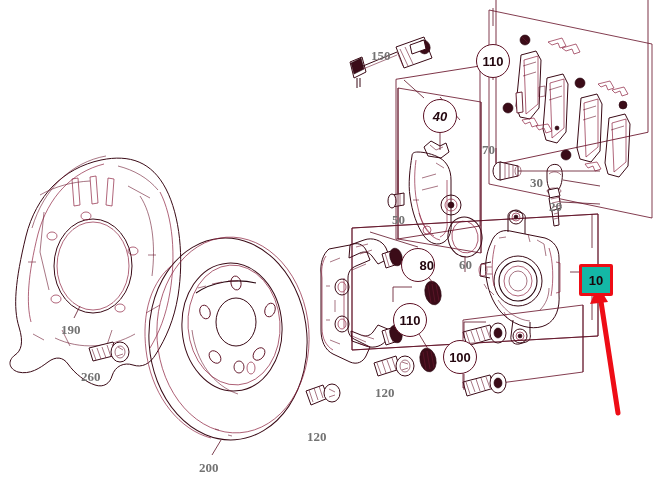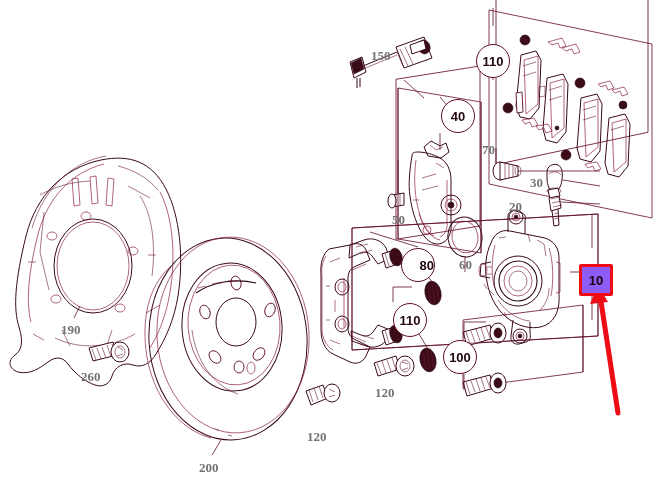--- a/index.html
+++ b/index.html
@@ -32,21 +32,21 @@
     font-size:13px;
     font-weight:700;
     display:flex;align-items:center;justify-content:center;
     box-sizing:border-box;
   }
   .hl-box{
     position:absolute;
     width:34px;height:32px;
     box-sizing:border-box;
     border:3px solid #ee0d16;
-    background:#8b5cf6;
+    background:#14b8a6;
     display:flex;align-items:center;justify-content:center;
     font-size:13px;font-weight:700;color:#1a0509;
     border-radius:2px;
   }
 </style>
 </head>
 <body>
 
 <div id="stage">
 
@@ -439,21 +439,21 @@
   <g>
     <path d="M618 413 L600 295" stroke="#ee0d16" stroke-width="5" fill="none" stroke-linecap="round"></path>
     <path d="M598 285 L590 304 L608 302 Z" fill="#ee0d16"></path>
   </g>
 
 </svg>
 
 <div class="callout" style="left:476px;top:44px;">
   <span>110</span>
 </div>
-<div class="callout" style="left:441px;top:99px;">
+<div class="callout" style="left:423px;top:99px;font-style:italic;">
   <span>40</span>
 </div>
 <div class="callout" style="left:401px;top:248px;justify-content:flex-end;">
   <span>80</span>
 </div>
 <div class="callout" style="left:393px;top:303px;">
   <span>110</span>
 </div>
 <div class="callout" style="left:443px;top:340px;">
   <span>100</span>
@@ -465,21 +465,21 @@
 
 <div class="lbl" style="left:371px;top:49px;">
   <span>150</span>
 </div>
 <div class="lbl" style="left:482px;top:143px;">
   <span>70</span>
 </div>
 <div class="lbl" style="left:530px;top:176px;">
   <span>30</span>
 </div>
-<div class="lbl" style="left:509px;top:200px;">
+<div class="lbl" style="left:549px;top:200px;">
   <span>20</span>
 </div>
 <div class="lbl" style="left:392px;top:213px;">
   <span>50</span>
 </div>
 <div class="lbl" style="left:459px;top:258px;">
   <span>60</span>
 </div>
 <div class="lbl" style="left:375px;top:386px;">
   <span>120</span>

